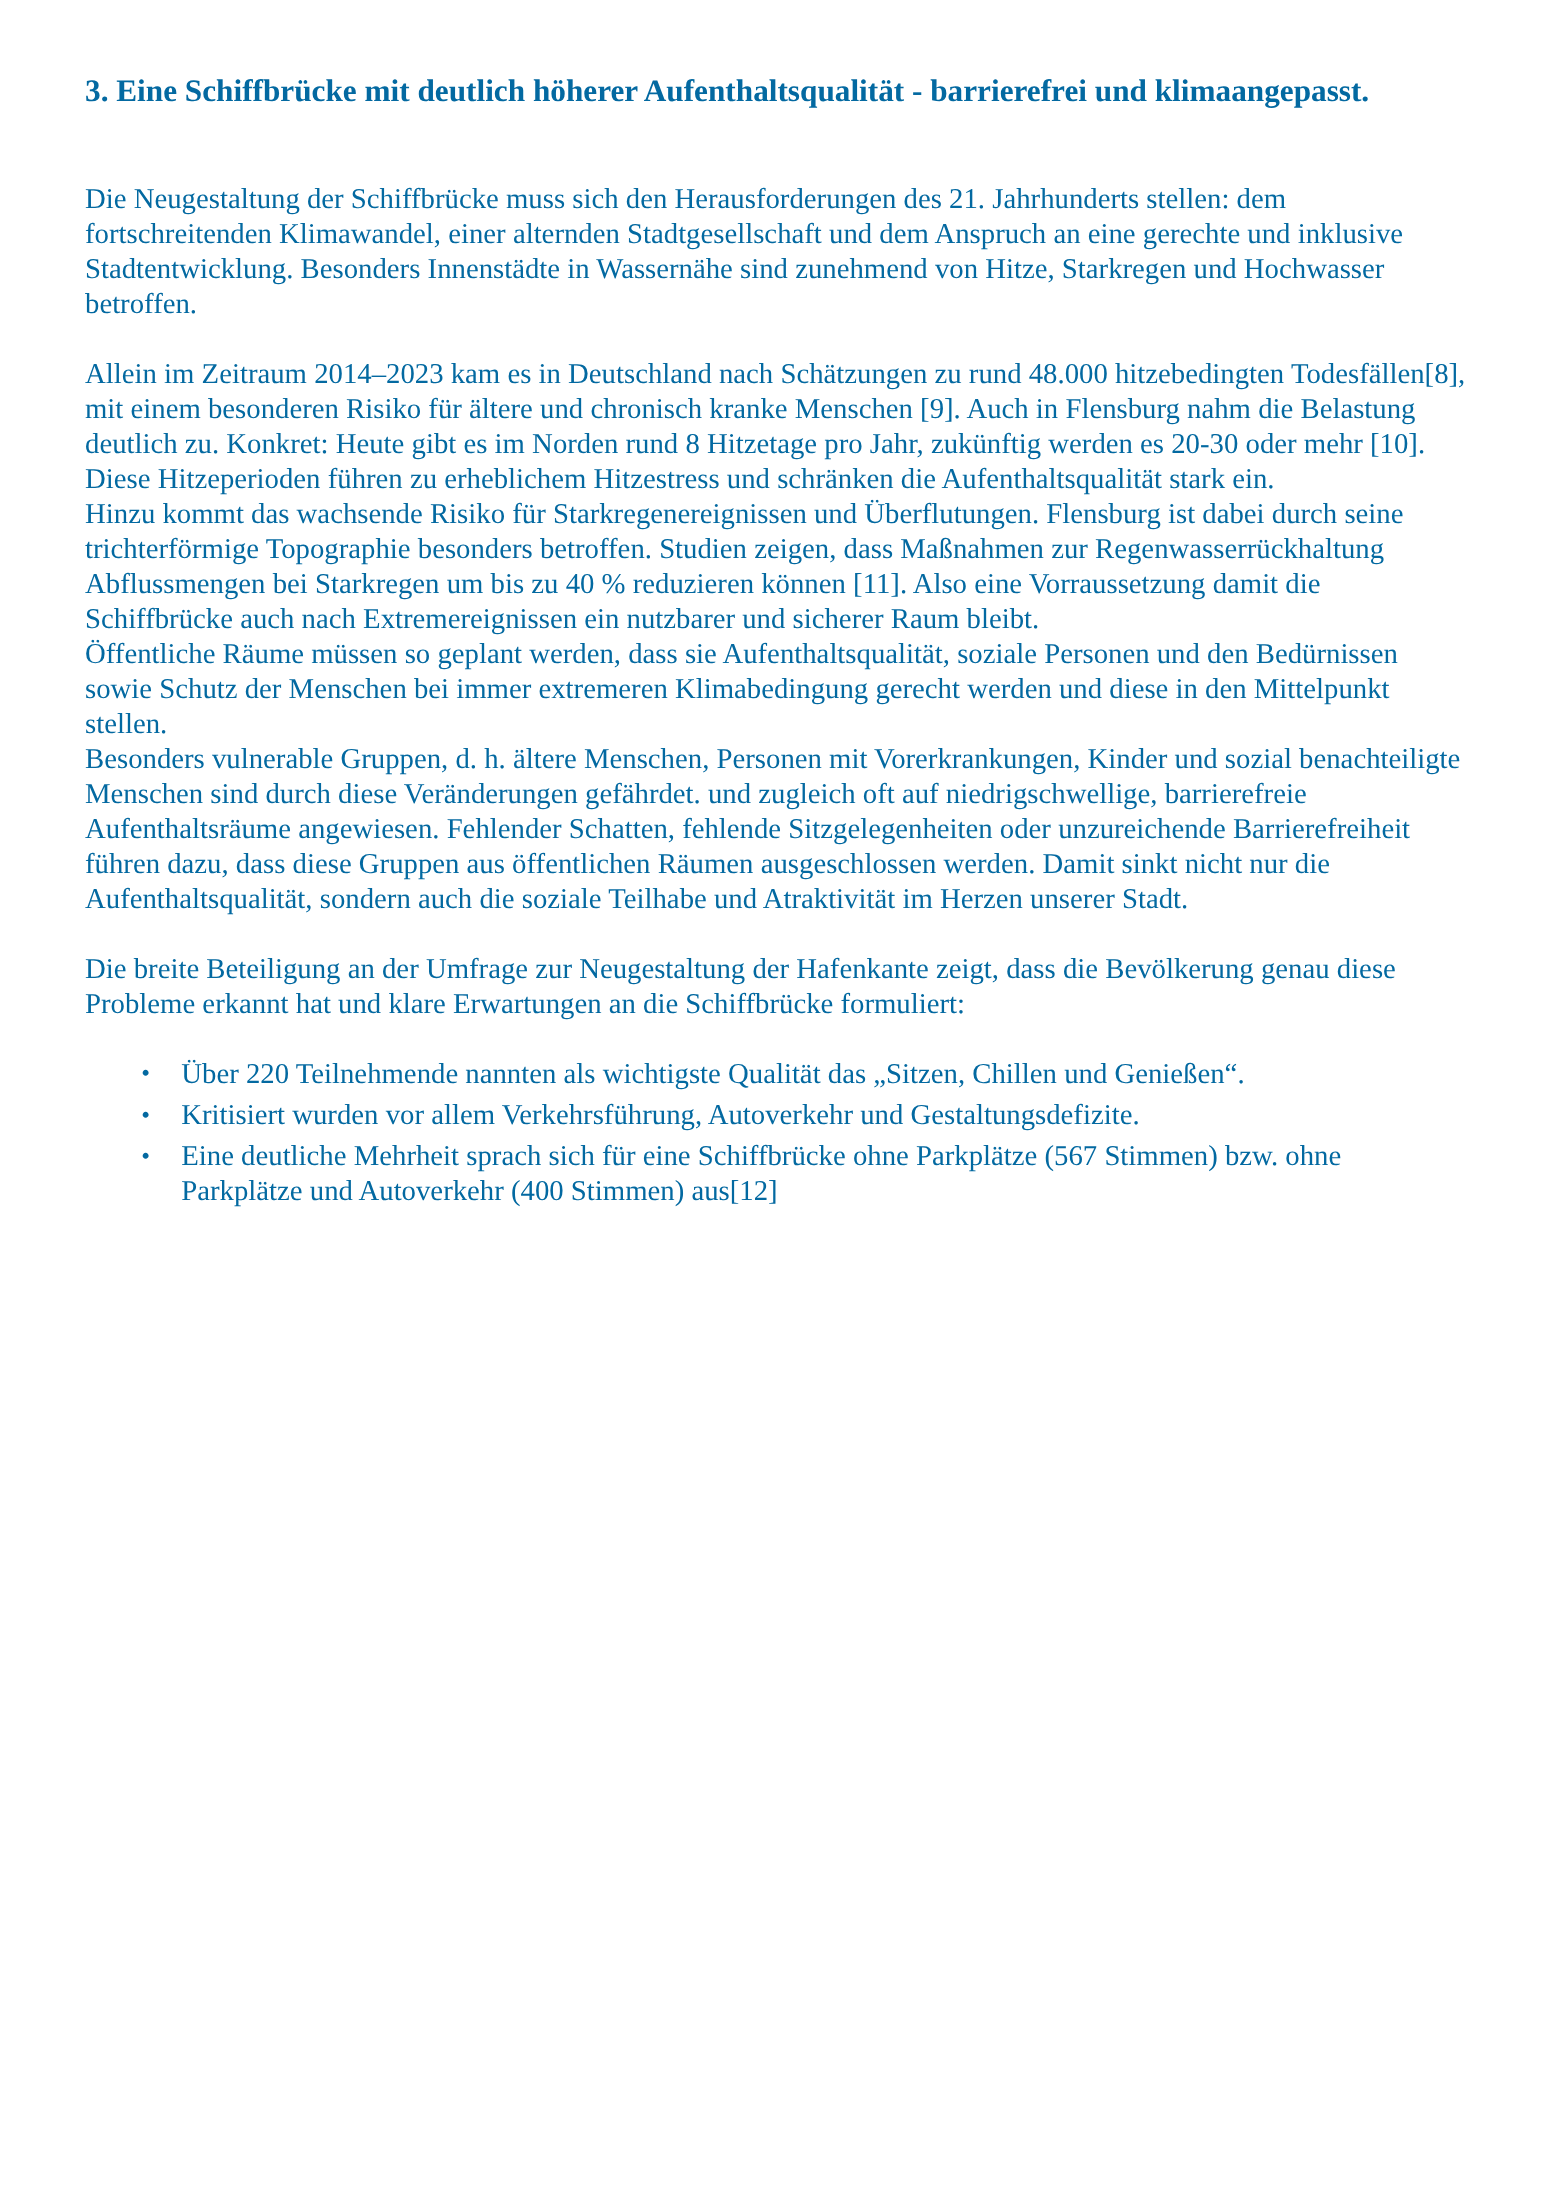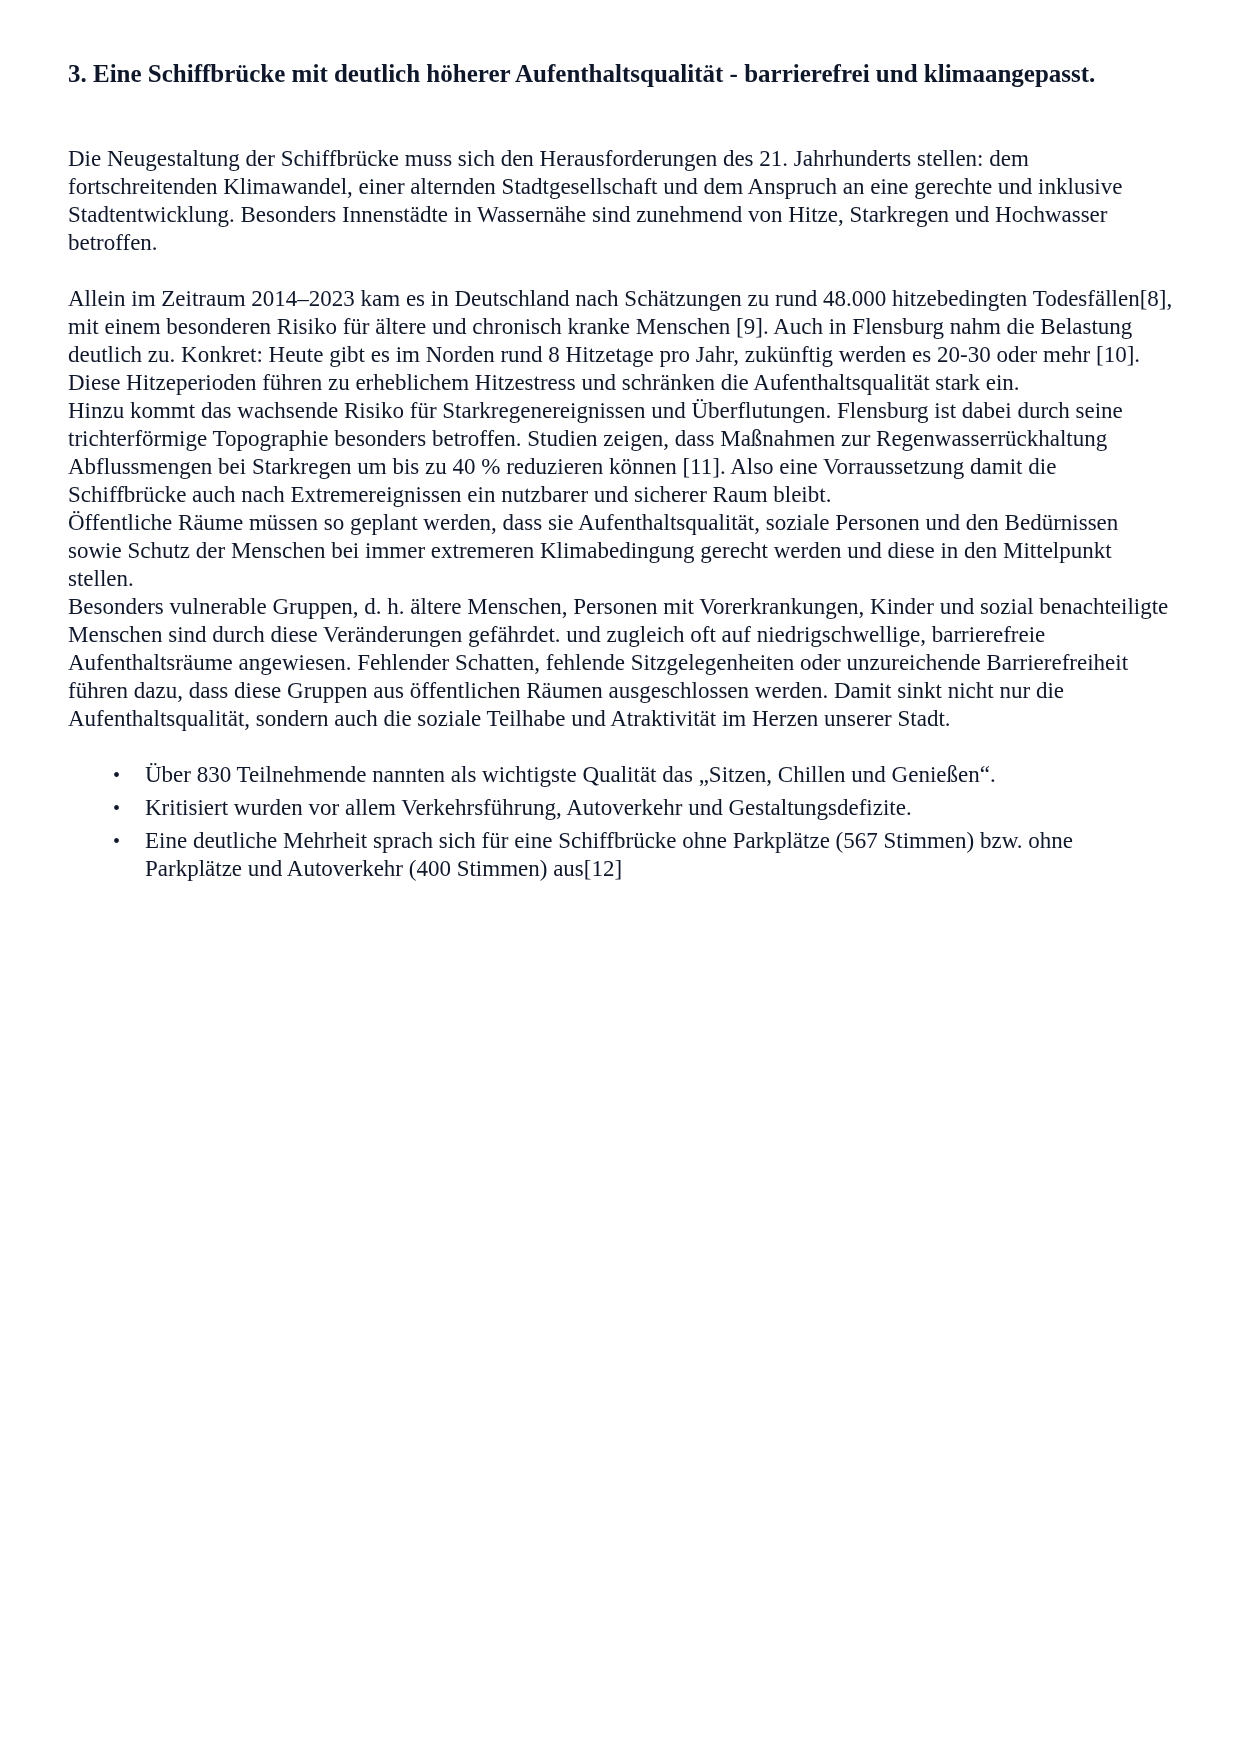--- a/index.html
+++ b/index.html
@@ -5,21 +5,21 @@
   html, body {
     margin: 0;
     padding: 0;
     background: #ffffff;
   }
   .page {
     position: relative;
     width: 1241px;
     height: 1755px;
     background: #ffffff;
-    color: #0f172a;
+    color: #0369a1;
     font-family: "Liberation Serif", "DejaVu Serif", serif;
     font-size: 23px;
     line-height: 28px;
     box-sizing: border-box;
     padding: 58px 68px 0 68px;
     overflow: hidden;
   }
   .heading {
     font-size: 25px;
     font-weight: bold;
@@ -67,24 +67,25 @@
     <p>Die Neugestaltung der Schiffbrücke muss sich den Herausforderungen des 21. Jahrhunderts stellen: dem fortschreitenden Klimawandel, einer alternden Stadtgesellschaft und dem Anspruch an eine gerechte und inklusive Stadtentwicklung. Besonders Innenstädte in Wassernähe sind zunehmend von Hitze, Starkregen und Hochwasser betroffen.</p>
 
     <p class="gap">Allein im Zeitraum 2014–2023 kam es in Deutschland nach Schätzungen zu rund 48.000 hitzebedingten Todesfällen[8], mit einem besonderen Risiko für ältere und chronisch kranke Menschen [9]. Auch in Flensburg nahm die Belastung deutlich zu. Konkret: Heute gibt es im Norden rund 8 Hitzetage pro Jahr, zukünftig werden es 20-30 oder mehr [10]. Diese Hitzeperioden führen zu erheblichem Hitzestress und schränken die Aufenthaltsqualität stark ein.</p>
 
     <p>Hinzu kommt das wachsende Risiko für Starkregenereignissen und Überflutungen. Flensburg ist dabei durch seine trichterförmige Topographie besonders betroffen. Studien zeigen, dass Maßnahmen zur Regenwasserrückhaltung Abflussmengen bei Starkregen um bis zu 40 % reduzieren können [11]. Also eine Vorraussetzung damit die Schiffbrücke auch nach Extremereignissen ein nutzbarer und sicherer Raum bleibt.</p>
 
     <p>Öffentliche Räume müssen so geplant werden, dass sie Aufenthaltsqualität, soziale Personen und den Bedürnissen sowie Schutz der Menschen bei immer extremeren Klimabedingung gerecht werden und diese in den Mittelpunkt stellen.</p>
 
     <p>Besonders vulnerable Gruppen, d. h. ältere Menschen, Personen mit Vorerkrankungen, Kinder und sozial benachteiligte Menschen sind durch diese Veränderungen gefährdet. und zugleich oft auf niedrigschwellige, barrierefreie Aufenthaltsräume angewiesen. Fehlender Schatten, fehlende Sitzgelegenheiten oder unzureichende Barrierefreiheit führen dazu, dass diese Gruppen aus öffentlichen Räumen ausgeschlossen werden. Damit sinkt nicht nur die Aufenthaltsqualität, sondern auch die soziale Teilhabe und Atraktivität im Herzen unserer Stadt.</p>
 
+    <p class="gap">Die breite Beteiligung an der Umfrage zur Neugestaltung der Hafenkante zeigt, dass die Bevölkerung genau diese Probleme erkannt hat und klare Erwartungen an die Schiffbrücke formuliert:</p>
 
     <ul class="bullets">
       <li>
-        <span>Über 830 Teilnehmende nannten als wichtigste Qualität das „Sitzen, Chillen und Genießen“.</span>
+        <span>Über 220 Teilnehmende nannten als wichtigste Qualität das „Sitzen, Chillen und Genießen“.</span>
       </li>
       <li>
         <span>Kritisiert wurden vor allem Verkehrsführung, Autoverkehr und Gestaltungsdefizite.</span>
       </li>
       <li>
         <span>Eine deutliche Mehrheit sprach sich für eine Schiffbrücke ohne Parkplätze (567 Stimmen) bzw. ohne Parkplätze und Autoverkehr (400 Stimmen) aus[12]</span>
       </li>
     </ul>
 
   </div>

